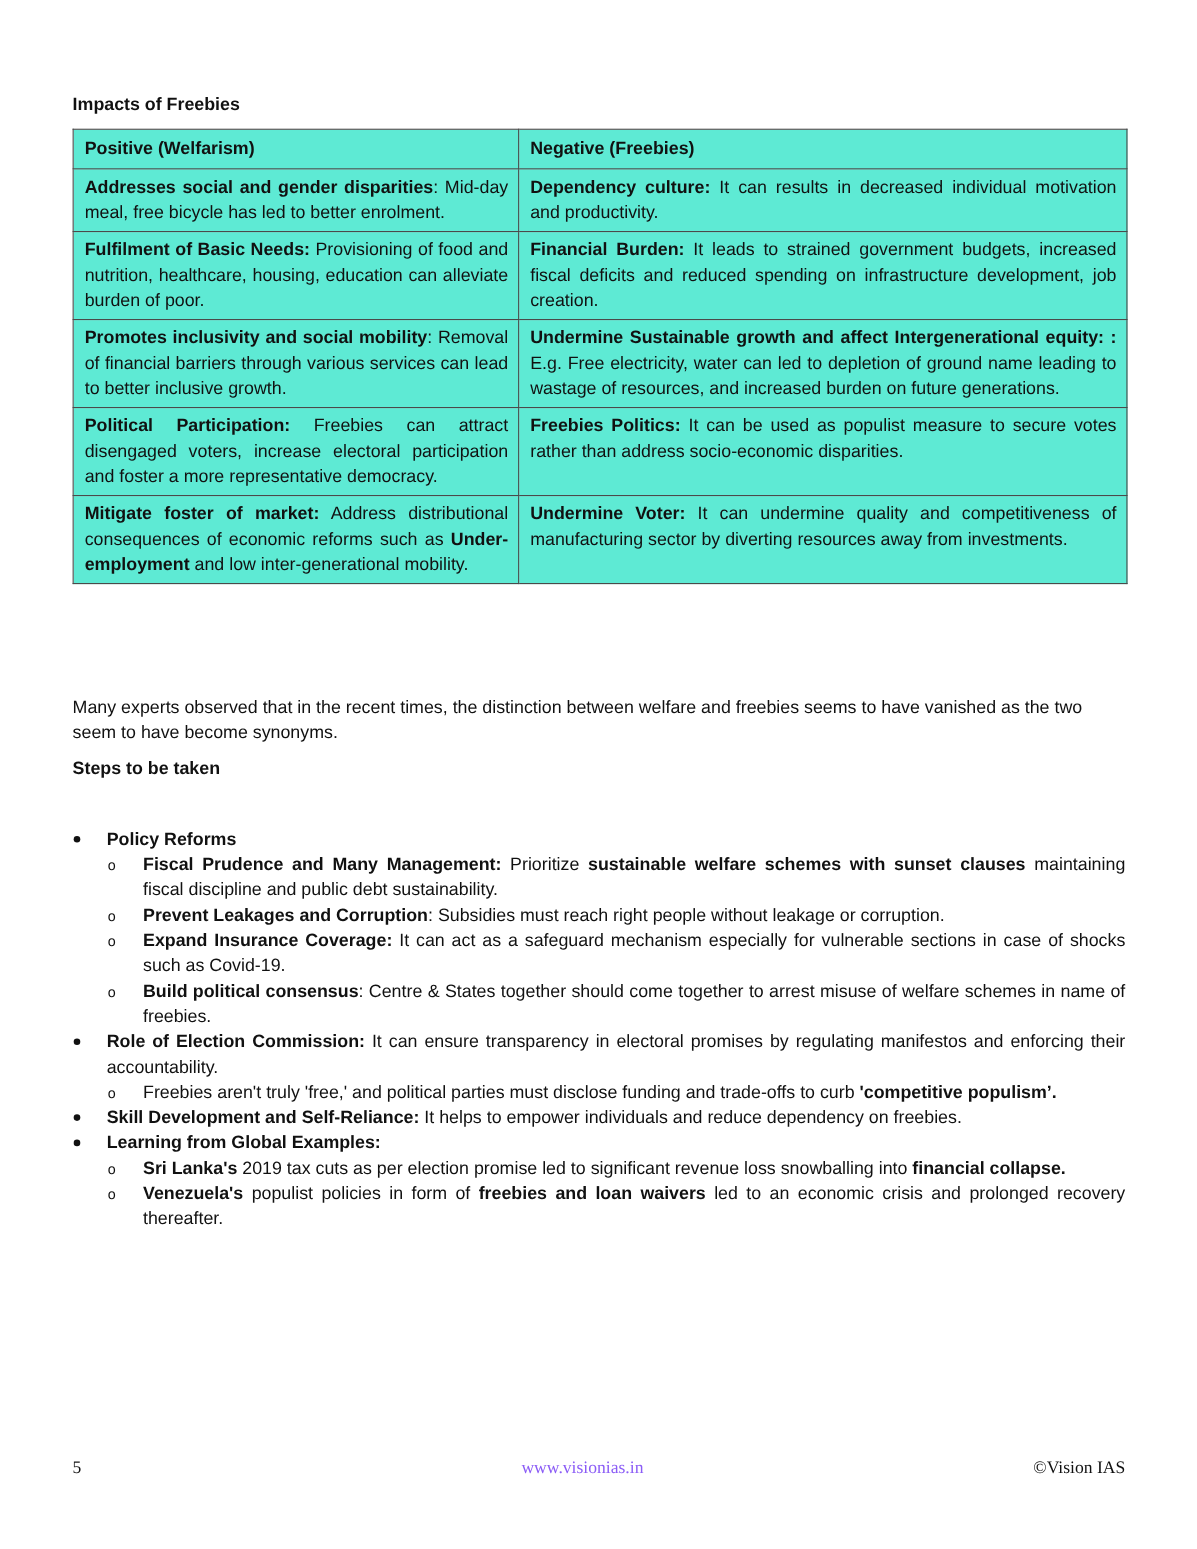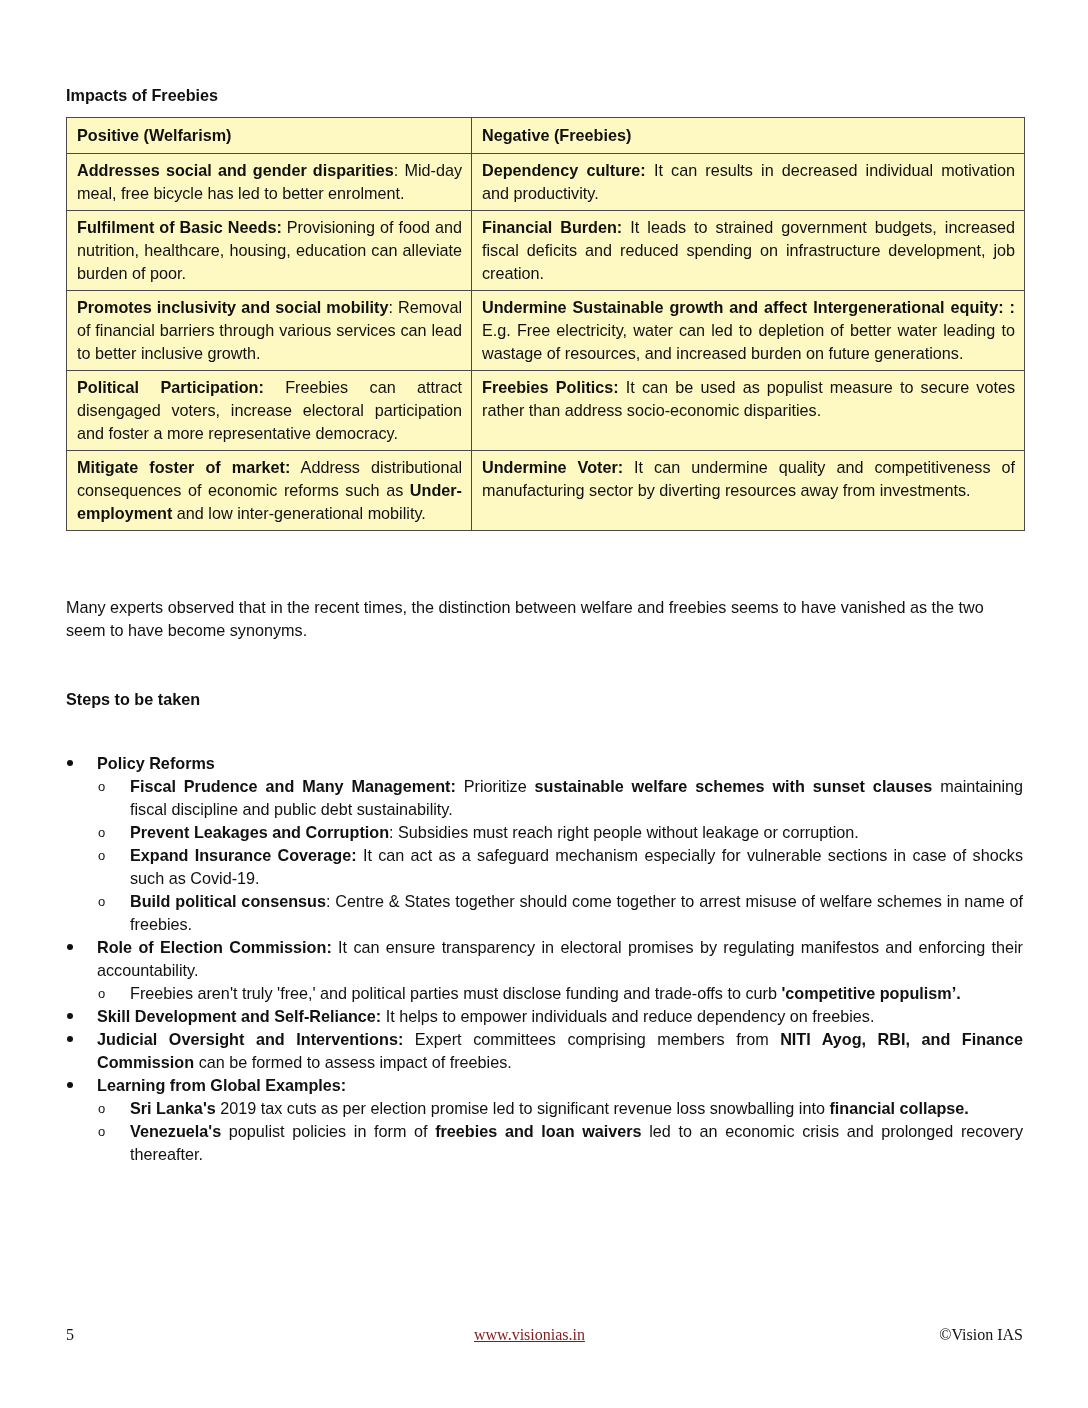--- a/index.html
+++ b/index.html
@@ -12,48 +12,48 @@
   }
   .page { position: absolute; left: 66px; top: 0; width: 957px; }
   .heading { font-weight: bold; font-size: 16.2px; margin: 0; }
   #h-impacts { position: absolute; top: 84px; left: 0; }
 
   table.impacts {
     position: absolute; top: 117px; left: 0;
     width: 958px; border-collapse: collapse; table-layout: fixed;
   }
   table.impacts td, table.impacts th {
-    background: #fef9c3;
+    background: #5eead4;
     border: 1.6px solid #4a4a4a;
     vertical-align: top;
     padding: 5px 9px 5px 10px;
     text-align: justify;
     font-weight: normal;
   }
   table.impacts th { font-weight: bold; text-align: left; padding-top: 6px; padding-bottom: 6px; }
   table.impacts col.c1 { width: 405px; }
   table.impacts col.c2 { width: 553px; }
   b { font-weight: bold; }
 
   .para { position: absolute; left: 0; width: 957px; margin: 0; text-align: left; }
-  #p-experts { top: 596px; }
+  #p-experts { top: 632px; }
   #h-steps { top: 688px; }
 
   ul.steps { position: absolute; top: 752px; left: 0; width: 957px; margin: 0; padding: 0; list-style: none; }
   ul.steps > li { position: relative; padding-left: 31px; text-align: justify; margin: 0; }
   ul.steps > li > .bullet { position: absolute; left: 0; top: 0; width: 10px; }
   ul.steps > li > .bullet::before { content: ""; position: absolute; left: 1px; top: 8px; width: 6px; height: 6px; border-radius: 50%; background: #111; }
   ul.sub { margin: 0; padding: 0; list-style: none; }
   ul.sub > li { position: relative; padding-left: 33px; text-align: justify; }
   ul.sub > li > .circ { position: absolute; left: 1px; top: 0; font-size: 13px; }
 
   .footer { position: absolute; top: 1323px; left: 0; width: 957px; height: 22px;
     font-family: "Liberation Serif", "DejaVu Serif", serif; font-size: 16px; }
   .footer .pg { position: absolute; left: 0; }
-  .footer .link { position: absolute; left: 408px; color: #7f1d1d; text-decoration: underline; }
+  .footer .link { position: absolute; left: 408px; color: #8b5cf6; }
   .footer .copy { position: absolute; right: 0; }
 </style>
 </head>
 <body>
 
 <div class="page">
 
   <p class="heading" id="h-impacts">Impacts of Freebies</p>
 
   <table class="impacts">
@@ -69,21 +69,21 @@
     <tr>
       <td><b>Addresses social and gender disparities</b><span>: Mid-day meal, free bicycle has led to better enrolment.</span></td>
       <td><b>Dependency culture:</b><span> It can results in decreased individual motivation and productivity.</span></td>
     </tr>
     <tr>
       <td><b>Fulfilment of Basic Needs:</b><span> Provisioning of food and nutrition, healthcare, housing, education can alleviate burden of poor.</span></td>
       <td><b>Financial Burden:</b><span> It leads to strained government budgets, increased fiscal deficits and reduced spending on infrastructure development, job creation.</span></td>
     </tr>
     <tr>
       <td><b>Promotes inclusivity and social mobility</b><span>: Removal of financial barriers through various services can lead to better inclusive growth.</span></td>
-      <td><b>Undermine Sustainable growth and affect Intergenerational equity: :</b><span>  E.g. Free electricity, water can led to depletion of better water leading to wastage of resources, and increased burden on future generations.</span></td>
+      <td><b>Undermine Sustainable growth and affect Intergenerational equity: :</b><span>  E.g. Free electricity, water can led to depletion of ground name leading to wastage of resources, and increased burden on future generations.</span></td>
     </tr>
     <tr>
       <td><b>Political Participation:</b><span> Freebies can attract disengaged voters, increase electoral participation and foster a more representative democracy.</span></td>
       <td><b>Freebies Politics:</b><span> It can be used as populist measure to secure votes rather than address socio-economic disparities.</span></td>
     </tr>
     <tr>
       <td><b>Mitigate foster of market:</b><span> Address distributional consequences of economic reforms such as </span><b>Under-employment</b><span> and low inter-generational mobility.</span></td>
       <td><b>Undermine Voter:</b><span> It can undermine quality and competitiveness of manufacturing sector by diverting resources away from investments.</span></td>
     </tr>
   </tbody>
@@ -110,24 +110,20 @@
       <ul class="sub">
         <li><span class="circ">o</span><span>Freebies aren't truly 'free,' and political parties must disclose funding and trade-offs to curb </span><b>'competitive populism’.</b></li>
       </ul>
     </li>
     <li>
       <span class="bullet"></span>
       <b>Skill Development and Self-Reliance:</b><span> It helps to empower individuals and reduce dependency on freebies.</span>
     </li>
     <li>
       <span class="bullet"></span>
-      <b>Judicial Oversight and Interventions:</b><span> Expert committees comprising members from </span><b>NITI Ayog, RBI, and Finance Commission</b><span> can be formed to assess impact of freebies.</span>
-    </li>
-    <li>
-      <span class="bullet"></span>
       <b>Learning from Global Examples:</b>
       <ul class="sub">
         <li><span class="circ">o</span><b>Sri Lanka's</b><span> 2019 tax cuts as per election promise led to significant revenue loss snowballing into </span><b>financial collapse.</b></li>
         <li><span class="circ">o</span><b>Venezuela's</b><span> populist policies in form of </span><b>freebies and loan waivers</b><span> led to an economic crisis and prolonged recovery thereafter.</span></li>
       </ul>
     </li>
   </ul>
 
   <div class="footer">
     <span class="pg">5</span>

